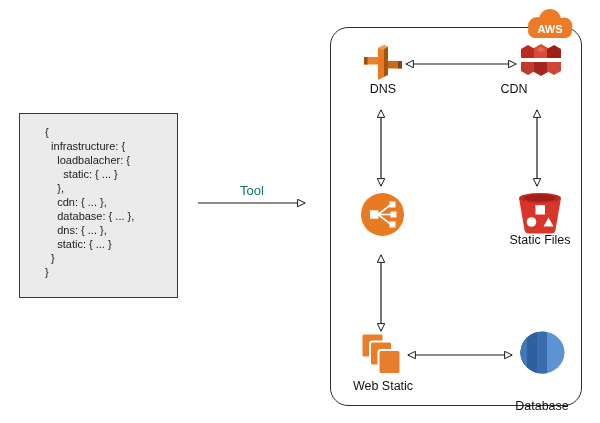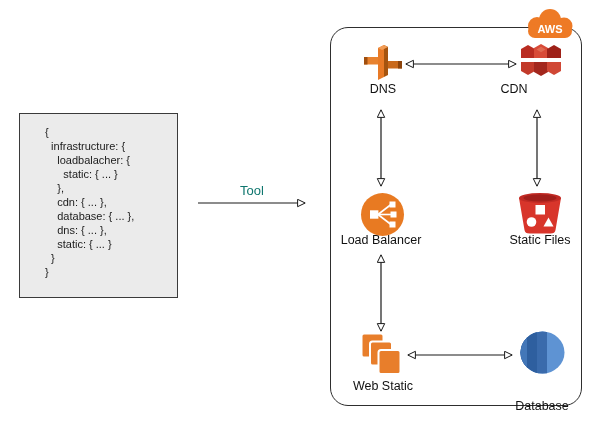--- a/index.html
+++ b/index.html
@@ -99,21 +99,20 @@
     <g stroke="#ffffff" stroke-width="1.6">
       <line x1="18" y1="22.5" x2="31" y2="12.5"></line>
       <line x1="18" y1="22.5" x2="32" y2="22.5"></line>
       <line x1="18" y1="22.5" x2="31" y2="32.5"></line>
     </g>
     <rect x="10" y="18.3" width="8.4" height="8.4" fill="#ffffff"></rect>
     <rect x="29.5" y="9.5" width="6" height="6" fill="#ffffff"></rect>
     <rect x="30.5" y="19.5" width="6" height="6" fill="#ffffff"></rect>
     <rect x="29.5" y="29.5" width="6" height="6" fill="#ffffff"></rect>
   </svg>
-  <div class="node-label" style="left:381px;top:233px">Load Balancer</div>
 
   <svg class="icon" style="left:518px;top:191px;width:44px;height:44px" viewBox="0 0 44 44">
     <path d="M1,7 L43,7 L37.5,39 Q37,42.5 32.5,42.5 L11.5,42.5 Q7,42.5 6.5,39 Z" fill="#D8352B"></path>
     <ellipse cx="22" cy="7" rx="21" ry="5" fill="#C12A24"></ellipse>
     <ellipse cx="22" cy="7" rx="16.5" ry="3.4" fill="#A11F1B"></ellipse>
     <rect x="17.5" y="14" width="9.5" height="9.5" fill="#ffffff"></rect>
     <circle cx="13.5" cy="31" r="4.8" fill="#ffffff"></circle>
     <polygon points="25.5,35.5 30.5,26.5 35.5,35.5" fill="#ffffff"></polygon>
   </svg>
   <div class="node-label" style="left:540px;top:233px">Static Files</div>

